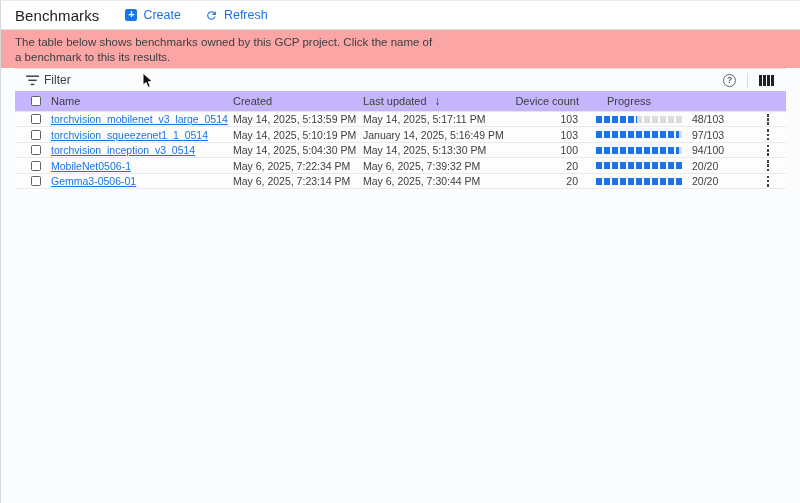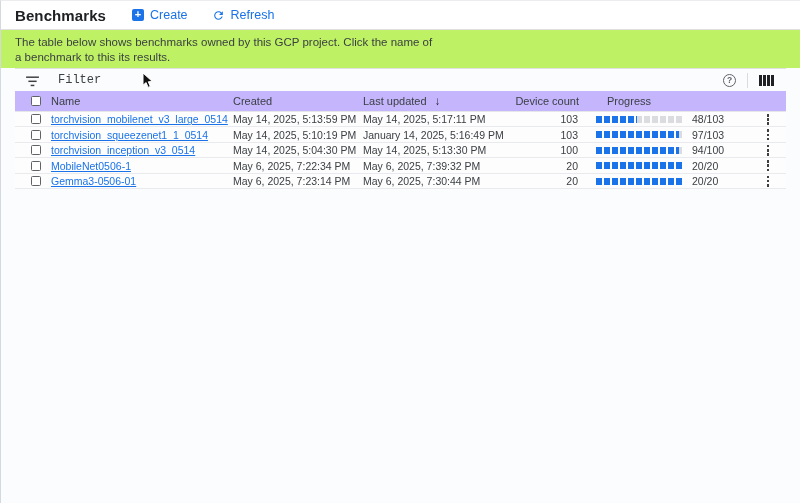--- a/index.html
+++ b/index.html
@@ -17,21 +17,21 @@
   .topbar {
     height: 29px;
     background: #fff;
     border-bottom: 1px solid #e0e0e0;
     display: flex;
     align-items: center;
     padding-left: 14px;
   }
   .page-title {
     font-size: 15px;
-    font-weight: 700;
+    font-weight: 400;
     color: #202124;
     letter-spacing: .1px;
     margin-right: 26px;
   }
   .tb-btn {
     display: inline-flex;
     align-items: center;
     gap: 6px;
     color: #1a73e8;
     font-size: 12.5px;
@@ -55,39 +55,39 @@
   }
   .refresh-svg { width: 13px; height: 13px; display: block; }
 
   
   .description {
     height: 38px;
     padding: 5px 14px 0 14px;
     font-size: 11.5px;
     line-height: 15px;
     color: #3c4043;
-    background: #bef264;
+    background: #fca5a5;
   }
 
   
   .card { margin: 0 14px; }
 
   .filterbar {
     border-top: 1px solid #e0e0e0;
     height: 23px;
     display: flex;
     align-items: center;
     padding: 0 10px 0 11px;
   }
   .filter-btn {
     display: inline-flex;
-    align-items: flex-end;
-    gap: 19px;
+    align-items: center;
+    gap: 5px;
     cursor: pointer;
-    background: none; border: none; font-family: Liberation Mono, monospace;
+    background: none; border: none; font-family: Liberation Sans, sans-serif;
   }
   .filter-label { font-size: 12px; color: #3c4043; }
   .filter-right { margin-left: auto; display: flex; align-items: center; gap: 9px; }
   .icon-btn { background: none; border: none; cursor: pointer; display: inline-flex; align-items: center; padding: 2px; }
   .help-circle {
     width: 13px; height: 13px;
     border: 1.2px solid #5f6368;
     border-radius: 50%;
     color: #5f6368;
     font-size: 8.5px;

